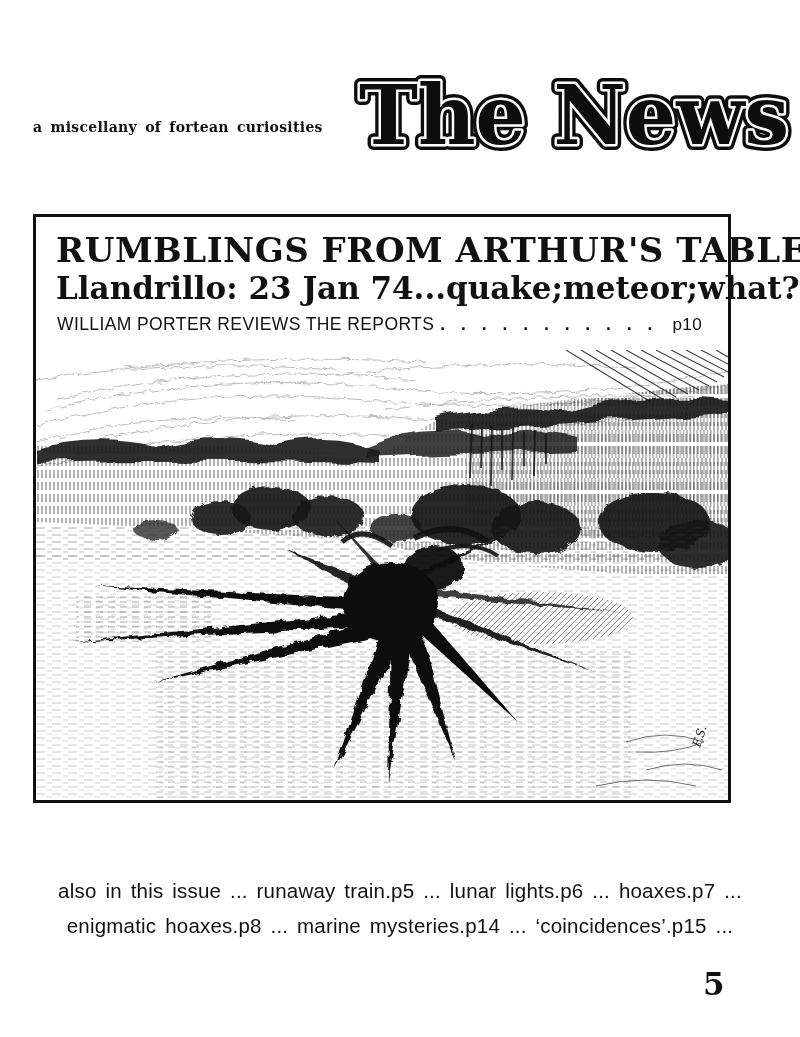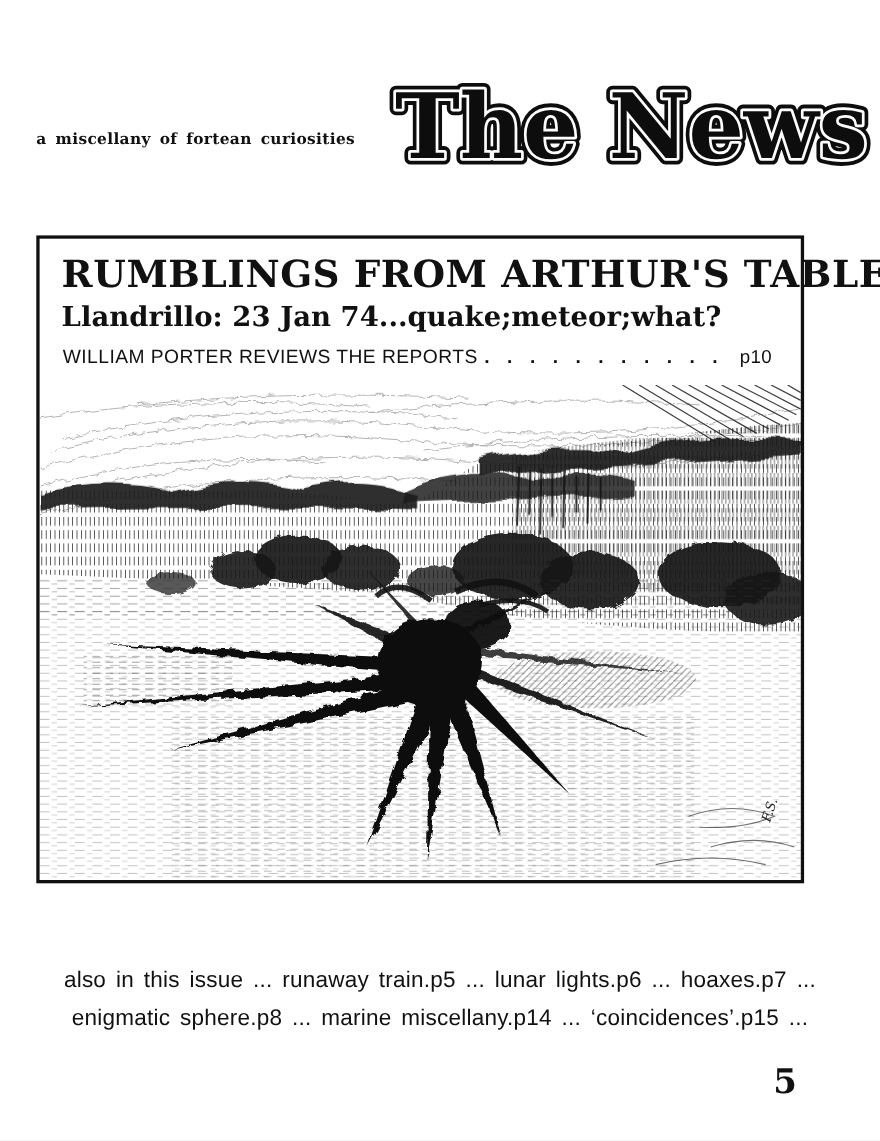--- a/index.html
+++ b/index.html
@@ -10,21 +10,21 @@
   .tagline{position:absolute;left:33px;top:119px;font-family:"DejaVu Serif",serif;
            font-weight:bold;font-size:14px;letter-spacing:.3px;word-spacing:3px;}
   .logo{position:absolute;left:352px;top:52px;width:444px;height:118px;}
 
   
   .feature-box{position:absolute;left:33px;top:214px;width:698px;height:589px;
                border:3px solid #101010;box-sizing:border-box;background:#fff;}
   .headline{margin:15px 0 0 20px;font-family:"DejaVu Serif",serif;font-weight:bold;
             font-size:34px;line-height:36px;letter-spacing:.5px;white-space:nowrap;}
   .subheadline{margin:3px 0 0 20px;font-family:"DejaVu Serif",serif;font-weight:bold;
-               font-size:25px;line-height:34px;letter-spacing:0;white-space:nowrap;}
+               font-size:31px;line-height:34px;letter-spacing:0;white-space:nowrap;}
   .byline-row{display:flex;align-items:center;margin:9px 26px 16px 21px;
               font-size:17.5px;letter-spacing:.4px;white-space:nowrap;}
   .byline-leader{flex:1;overflow:hidden;font-weight:bold;letter-spacing:2px;
                  word-spacing:7px;margin:0 6px;}
   .byline-page{font-size:17px;}
   .illus{position:absolute;left:0;bottom:0;width:692px;height:450px;}
 
   
   .also-block{position:absolute;left:0;top:841px;width:800px;text-align:center;
               font-size:20.5px;line-height:35px;letter-spacing:.2px;word-spacing:3px;margin-top:32px;}
@@ -174,18 +174,18 @@
       </g>
       <ellipse cx="505" cy="268" rx="92" ry="26" fill="url(#diag)" opacity="0.5"></ellipse>
       <rect x="40" y="244" width="140" height="48" fill="url(#hdash2)" opacity="0.4"></rect>
 
       <text x="664" y="398" transform="rotate(-72 664 398)" font-family="DejaVu Serif, serif" font-style="italic" font-size="12" fill="#222">F.S.</text>
     </svg>
   </div>
 
   <div class="also-block">
     <div>also in this issue ... runaway train.p5 ... lunar lights.p6 ... hoaxes.p7 ...</div>
-    <div>enigmatic sphere.p8 ... marine miscellany.p14 ... ‘coincidences’.p15 ...</div>
+    <div>enigmatic hoaxes.p8 ... marine mysteries.p14 ... ‘coincidences’.p15 ...</div>
   </div>
 
   <div class="folio">5</div>
 
 </div>
 
 </body></html>

